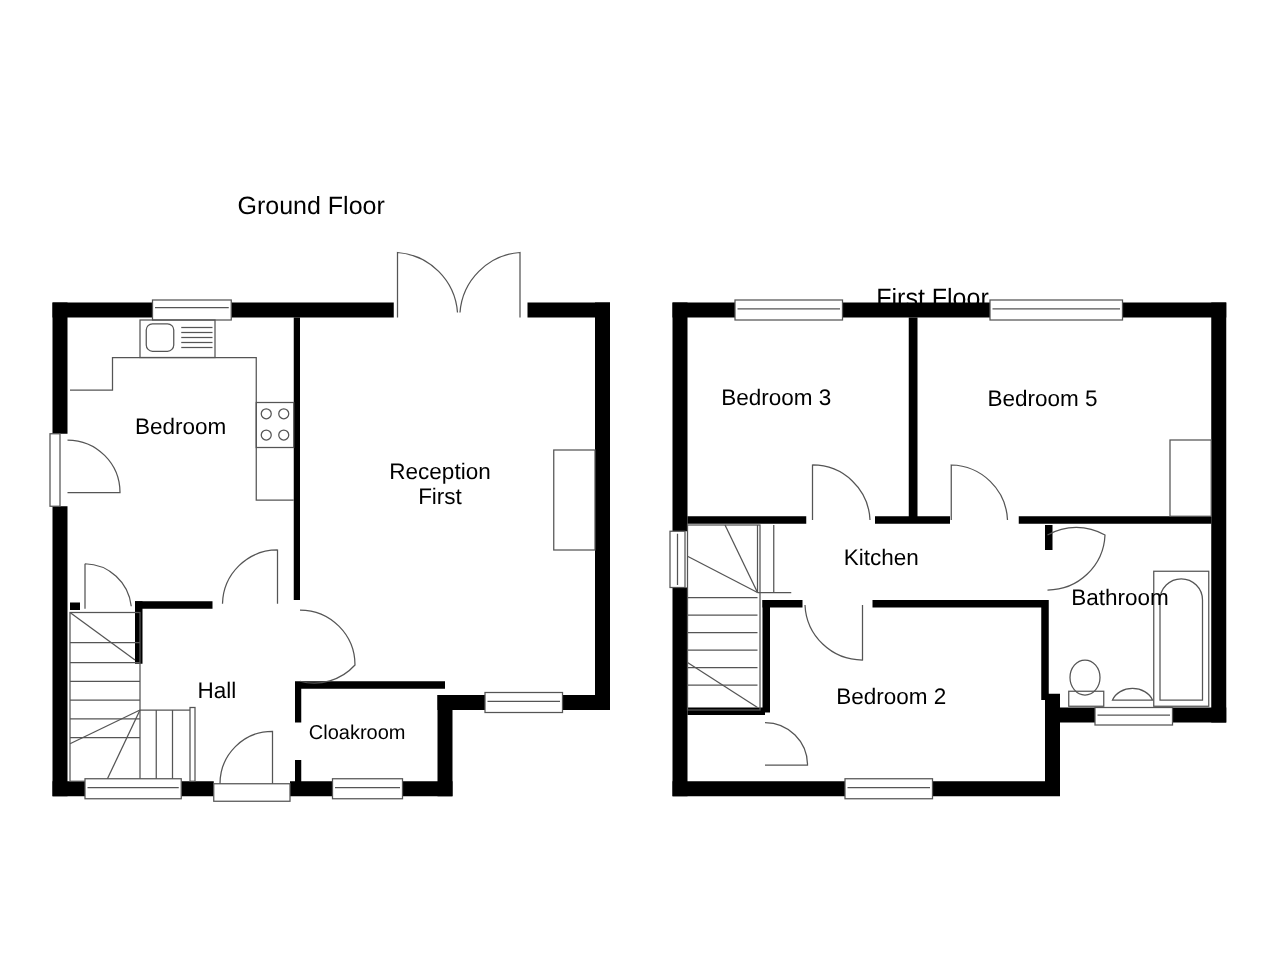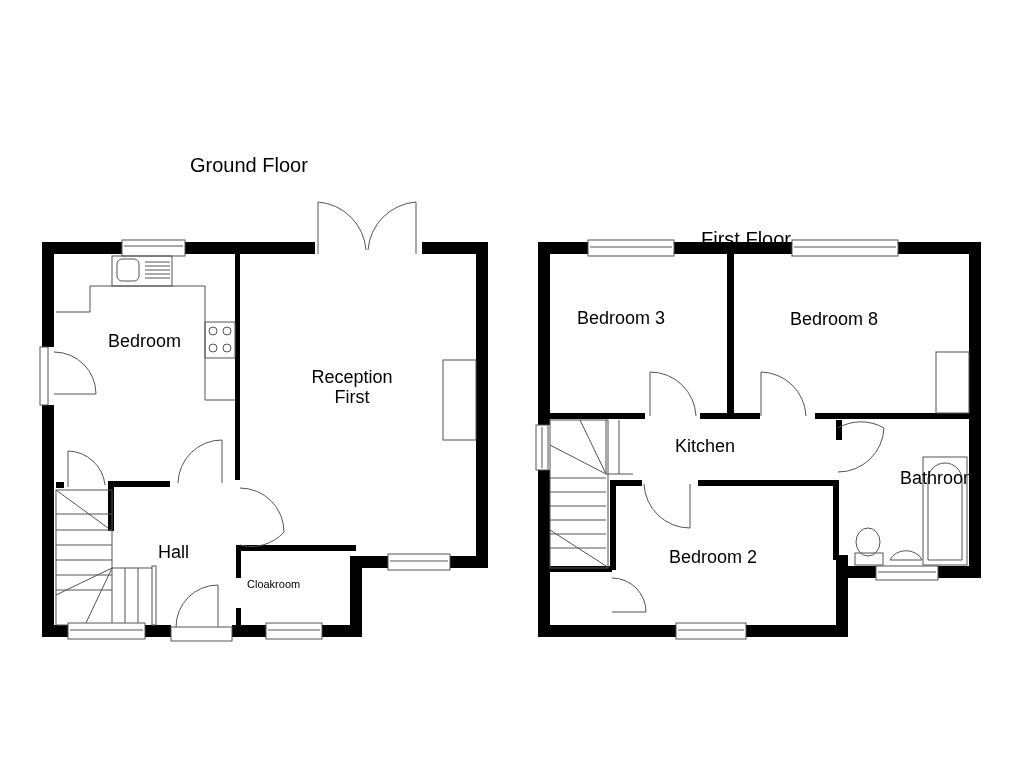--- a/index.html
+++ b/index.html
@@ -1,21 +1,21 @@
 <!DOCTYPE html>
 <html><head>
 <meta charset="utf-8">
 <style>
   html, body { margin:0; padding:0; background:#ffffff; }
   body { width:1024px; height:768px; position:relative; overflow:hidden; font-family:"Liberation Sans", sans-serif; }
   svg { position:absolute; left:0; top:0; }
   .lbl { position:absolute; font-family:"Liberation Sans", sans-serif; font-weight:normal; color:#000; text-align:center; white-space:nowrap; line-height:1.1; }
   .title { font-size:20px; }
   .room { font-size:18px; }
-  .room.small { font-size:11px; }
+  .room.small { font-size:16px; }
 </style>
 </head>
 <body>
 
 <svg width="1024" height="768" viewBox="0 0 1024 768">
 
   <g fill="#000">
 
     <rect x="42" y="242" width="80" height="12"></rect>
     <rect x="185" y="242" width="130" height="12"></rect>
@@ -178,16 +178,16 @@
 
 <div class="lbl room" style="left:108px;top:332px;">Bedroom</div>
 <div class="lbl room" style="left:302px;top:368px;width:100px;">
   <div>Reception</div>
   <div>First</div>
 </div>
 <div class="lbl room" style="left:158px;top:543px;">Hall</div>
 <div class="lbl room small" style="left:247px;top:578px;">Cloakroom</div>
 
 <div class="lbl room" style="left:577px;top:309px;">Bedroom 3</div>
-<div class="lbl room" style="left:790px;top:310px;">Bedroom 8</div>
+<div class="lbl room" style="left:790px;top:310px;">Bedroom 5</div>
 <div class="lbl room" style="left:675px;top:437px;">Kitchen</div>
-<div class="lbl room" style="left:857px;top:469px;margin-left:43px;">Bathroom</div>
+<div class="lbl room" style="left:857px;top:469px;">Bathroom</div>
 <div class="lbl room" style="left:669px;top:548px;">Bedroom 2</div>
 
 </body></html>

